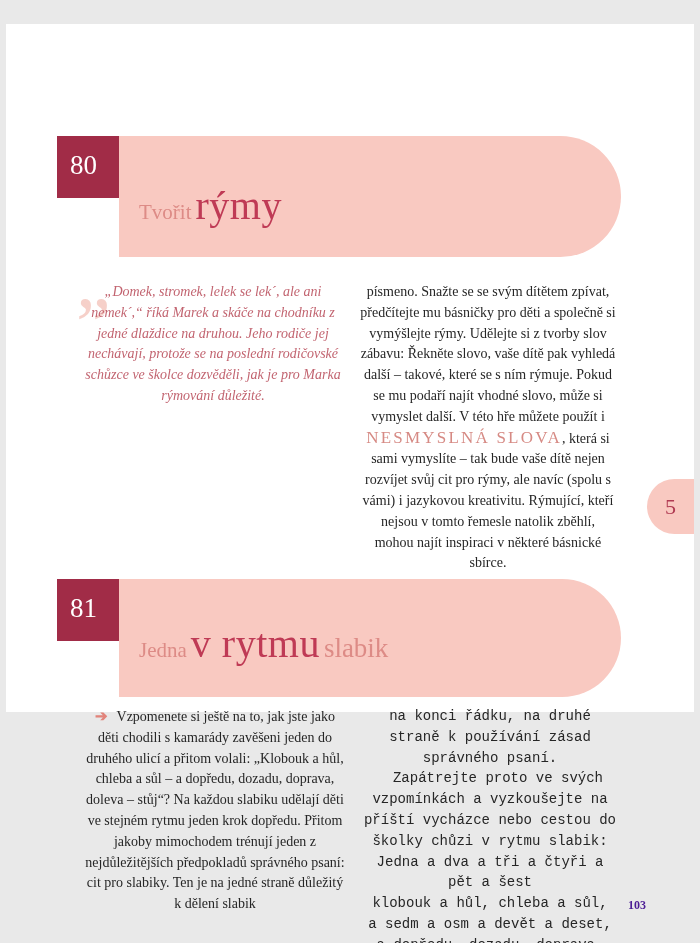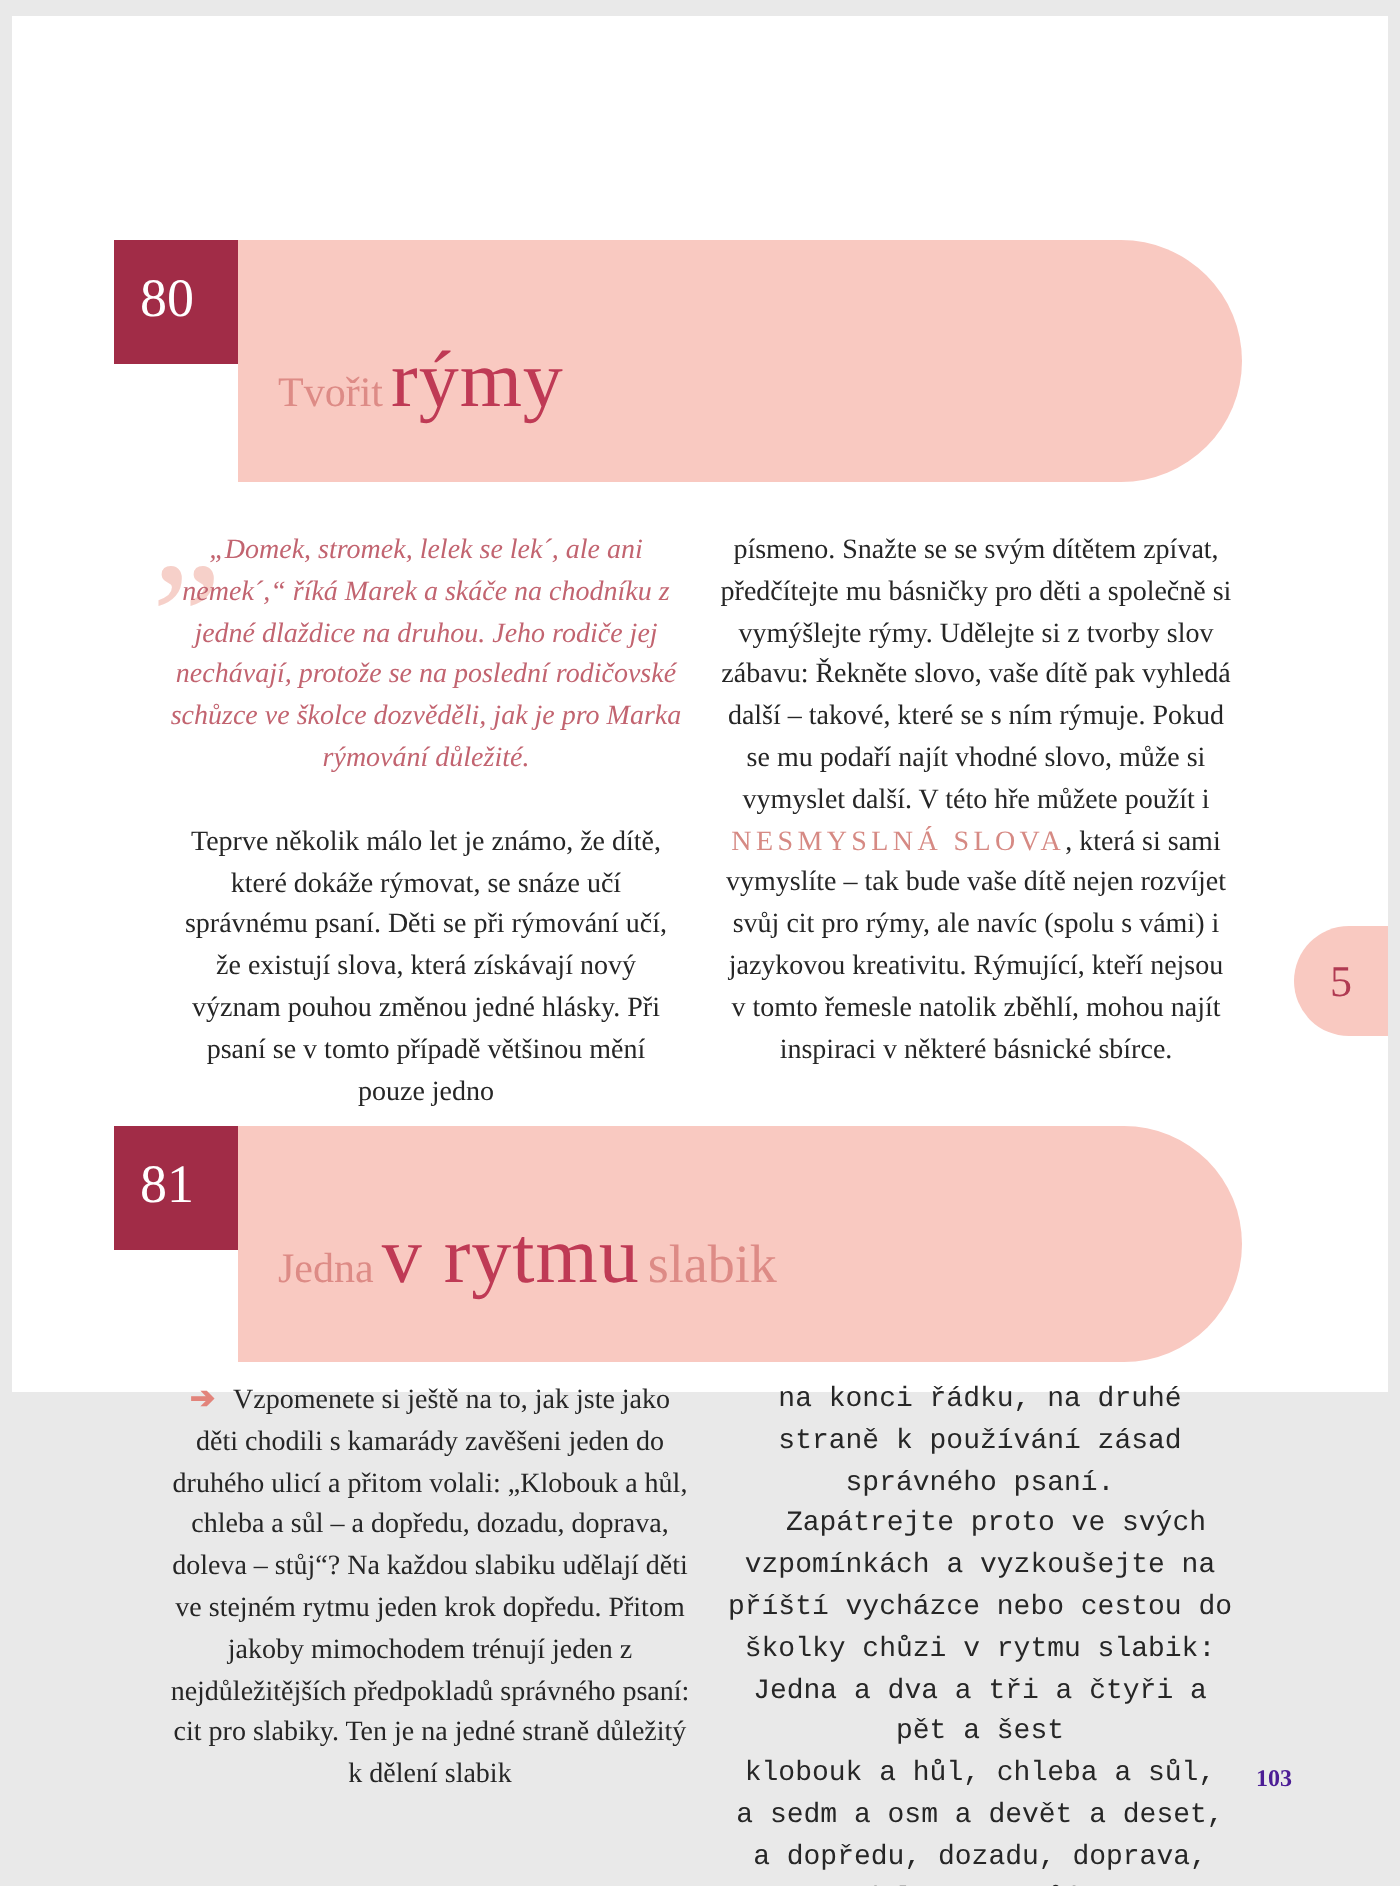--- a/index.html
+++ b/index.html
@@ -4,21 +4,21 @@
 <style>
   html,body{margin:0;padding:0;}
   body{
     width:700px;height:943px;
     background:#e9e9e9;
     font-family:"Liberation Serif", serif;
     position:relative;
     overflow:hidden;
   }
   .page{
-    position:absolute;left:6px;top:8px;width:688px;height:688px;
+    position:absolute;left:6px;top:24px;width:688px;height:688px;
     background:#ffffff;
   }
   
   .num-square{
     position:absolute;width:62px;height:62px;
     background:#a12c47;color:#ffffff;
     font-size:27px;line-height:1;
     padding:0;box-sizing:border-box;
   }
   .num-square span{position:absolute;left:13px;top:16px;}
@@ -42,21 +42,21 @@
   .col p{margin:0 0 21px 0;}
   .col p:last-child{margin-bottom:0;}
   .intro{
     font-style:italic;color:#c26470;position:relative;z-index:1;
   }
   .big-quote{
     position:absolute;font-size:78px;color:#f6d0c9;z-index:0;
     line-height:1;font-style:normal;
   }
   .highlight{
-    color:#d68a84;letter-spacing:2.2px;font-size:14px;
+    color:#d68a84;letter-spacing:2.2px;font-size:17px;
   }
   .arrow{
     color:#e2847b;font-size:15px;margin-right:9px;font-weight:bold;
   }
   .indent{text-indent:16px;}
   .rhyme div{margin:0;}
   
   .chapter-tab{
     position:absolute;right:0;top:455px;width:47px;height:55px;
     background:#f9c9c1;border-radius:28px 0 0 28px;
@@ -80,21 +80,20 @@
     <div class="title" style="bottom:28px;margin-top:22px;">
       <span class="t-small">Tvořit</span>
       <span class="t-large">rýmy</span>
     </div>
   </div>
 
   <div class="big-quote" style="left:70px;top:218px;">„</div>
 
   <div class="col" style="left:79px;top:258px;width:256px;">
     <p class="intro">„Domek, stromek, lelek se lek´, ale ani nemek´,“ říká Marek a skáče na chodníku z jedné dlaždice na druhou. Jeho rodiče jej nechávají, protože se na poslední rodičovské schůzce ve školce dozvěděli, jak je pro Marka rýmování důležité.</p>
-    <p>Teprve několik málo let je známo, že dítě, které dokáže rýmovat, se snáze učí správnému psaní. Děti se při rýmování učí, že existují slova, která získávají nový význam pouhou změnou jedné hlásky. Při psaní se v tomto případě většinou mění pouze jedno</p>
   </div>
 
   <div class="col" style="left:354px;top:258px;width:256px;">
     <p><span>písmeno. Snažte se se svým dítětem zpívat, předčítejte mu básničky pro děti a společně si vymýšlejte rýmy. Udělejte si z tvorby slov zábavu: Řekněte slovo, vaše dítě pak vyhledá další – takové, které se s ním rýmuje. Pokud se mu podaří najít vhodné slovo, může si vymyslet další. V této hře můžete použít i </span><span class="highlight">NESMYSLNÁ SLOVA</span><span>, která si sami vymyslíte – tak bude vaše dítě nejen rozvíjet svůj cit pro rýmy, ale navíc (spolu s vámi) i jazykovou kreativitu. Rýmující, kteří nejsou v tomto řemesle natolik zběhlí, mohou najít inspiraci v některé básnické sbírce.</span></p>
   </div>
 
   <div class="chapter-tab">
     <span>5</span>
   </div>
 

